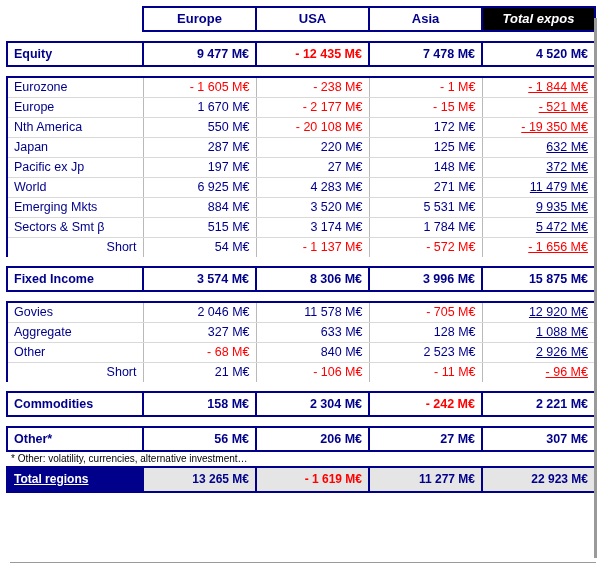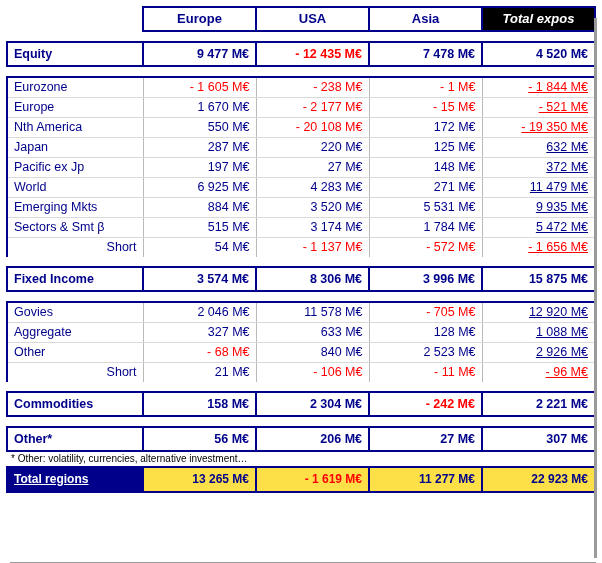--- a/index.html
+++ b/index.html
@@ -124,21 +124,21 @@
     text-decoration: underline;
   }
   .gt-num {
     border: 2px solid #00008B;
     font-weight: bold;
     height: 23px;
     line-height: 23px;
     text-align: right;
     padding: 0 6px;
     box-sizing: border-box;
-    background: #fde047;
+    background: #e5e5e5;
   }
   .shadow-b {
     position: absolute;
     left: 10px;
     bottom: 4px;
     width: 586px;
     height: 3px;
     background: #9a9a9a;
   }
   .shadow-r {

